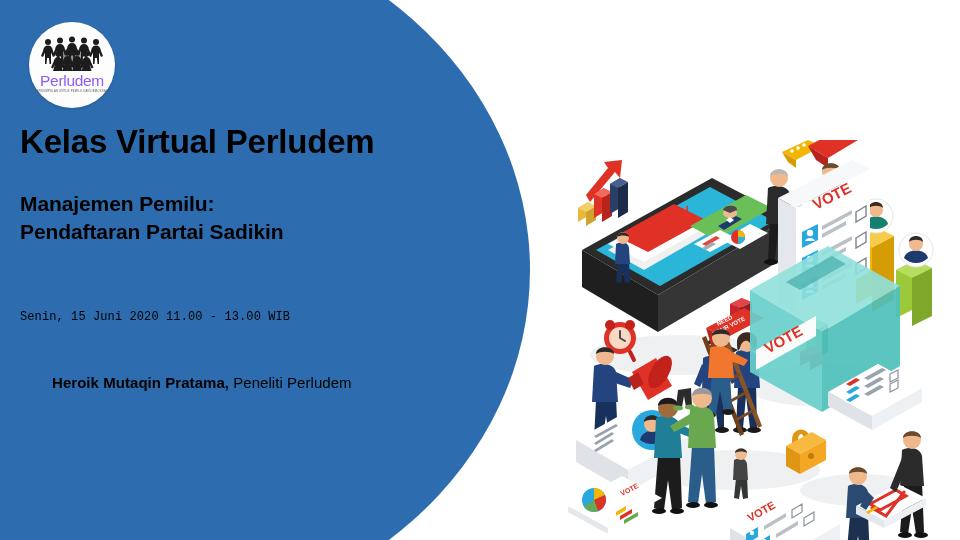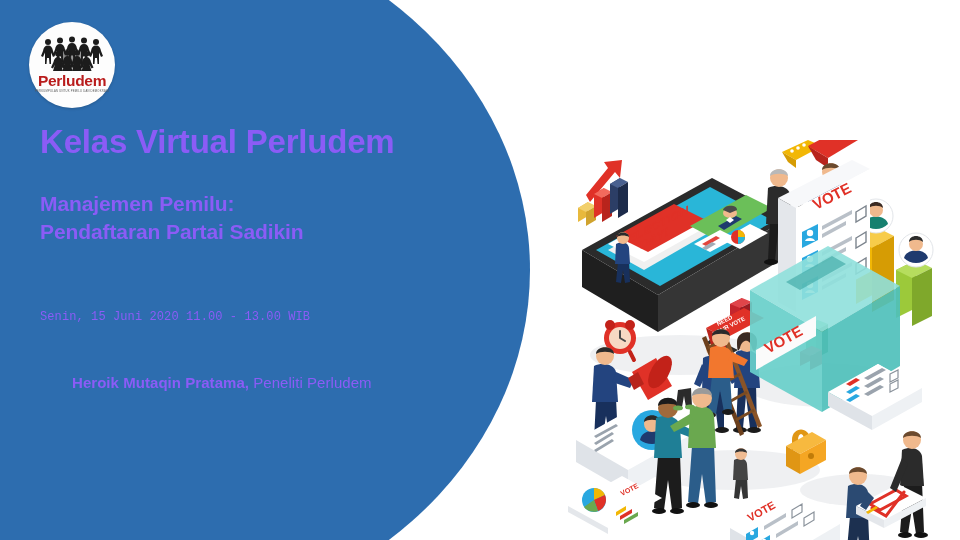--- a/index.html
+++ b/index.html
@@ -45,37 +45,37 @@
     position: absolute;
     inset: 0;
     display: flex;
     flex-direction: column;
     align-items: center;
     justify-content: center;
   }
   .logo-figures { width: 64px; height: 36px; display:block; margin-bottom: 1px;}
   .logo-word {
     font-size: 15.5px;
-    font-weight: bold;
-    color: #b91c1c;
+    font-weight: normal;
+    color: #8b5cf6;
     letter-spacing: -0.3px;
     line-height: 1;
   }
   .logo-tagline {
     font-size: 2.7px;
     color: #555;
     letter-spacing: 0.25px;
     line-height: 1;
     margin-top: 2px;
     white-space: nowrap;
     transform: scaleY(1.15);
   }
 
   
-  .txt { position: absolute; left: 40px; color: #8b5cf6; }
+  .txt { position: absolute; left: 20px; color: #000000; }
   .title {
     top: 124px;
     font-size: 33px;
     font-weight: bold;
     letter-spacing: -0.2px;
     line-height: 1.1;
   }
   .subtitle {
     top: 190px;
     font-size: 21px;

